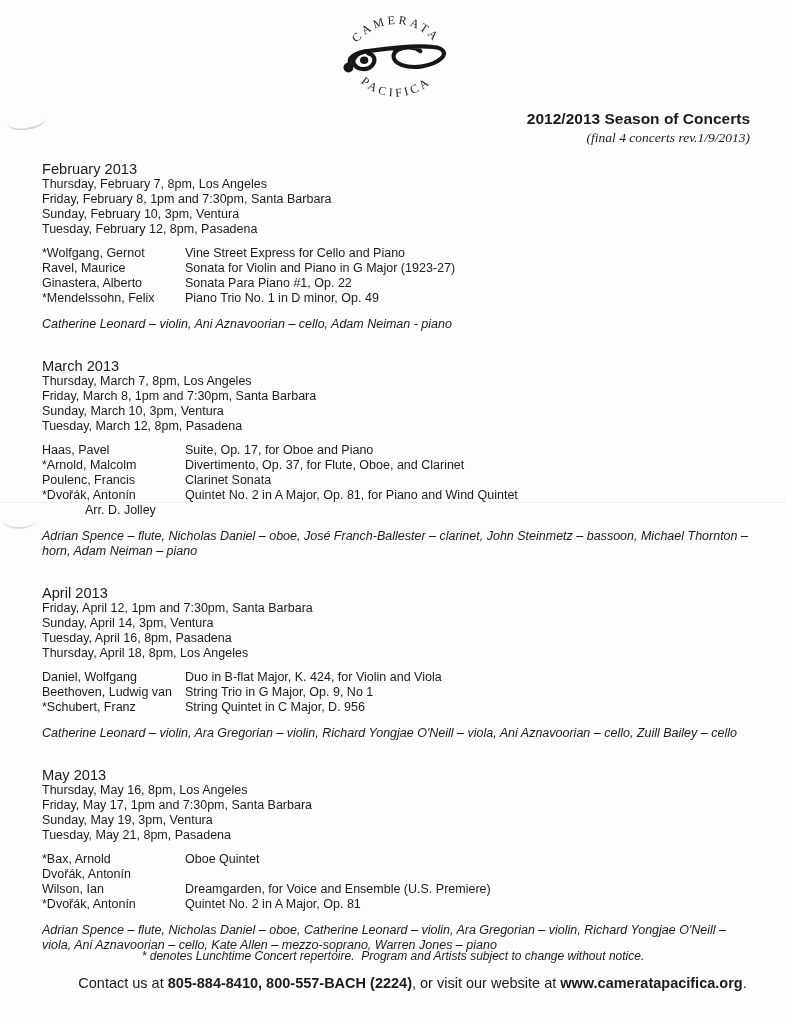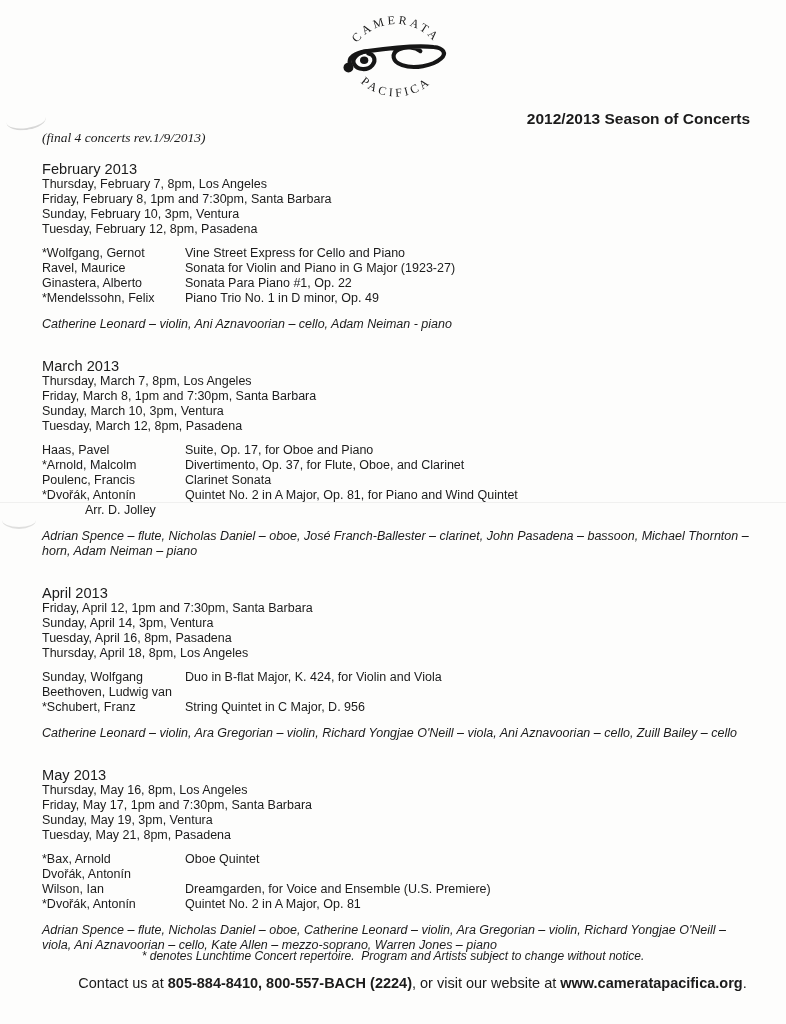--- a/index.html
+++ b/index.html
@@ -26,21 +26,21 @@
   }
 
   
   .title {
     font-size:15.5px; line-height:18px;
     font-weight:bold; text-align:right; margin-top:2px;
   }
   .subtitle {
     font-family:"Liberation Serif", serif;
     font-style:italic; font-size:13.5px; line-height:16px;
-    text-align:left; margin-top:2px; margin-bottom:16px;
+    text-align:right; margin-top:2px; margin-bottom:16px;
   }
 
   
   section.month { margin-bottom:27px; }
   .month-heading { font-weight:normal; }
   .program-list { margin-top:9px; }
   .program-row { display:flex;align-items:flex-end; }
   .program-row .composer { flex:0 0 143px; }
   .program-row .work { flex:1; }
   .program-row.indent .composer { padding-left:43px; }
@@ -154,38 +154,39 @@
           </div>
           <div class="program-row">
             <span class="composer">*Dvořák, Antonín</span>
             <span class="work">Quintet No. 2 in A Major, Op. 81, for Piano and Wind Quintet</span>
           </div>
           <div class="program-row indent">
             <span class="composer">Arr. D. Jolley</span>
             <span class="work"></span>
           </div>
         </div>
-    <p class="performers">Adrian Spence – flute, Nicholas Daniel – oboe, José Franch-Ballester – clarinet, John Pasadena – bassoon, Michael Thornton – horn, Adam Neiman – piano</p>
+    <p class="performers">Adrian Spence – flute, Nicholas Daniel – oboe, José Franch-Ballester – clarinet, John Steinmetz – bassoon, Michael Thornton – horn, Adam Neiman – piano</p>
   </section>
 
   <section class="month">
     <h3 class="month-heading">April 2013</h3>
     <div class="dates">
           <div>Friday, April 12, 1pm and 7:30pm, Santa Barbara</div>
           <div>Sunday, April 14, 3pm, Ventura</div>
           <div>Tuesday, April 16, 8pm, Pasadena</div>
           <div>Thursday, April 18, 8pm, Los Angeles</div>
         </div>
     <div class="program-list">
           <div class="program-row">
-            <span class="composer">Sunday, Wolfgang</span>
+            <span class="composer">Daniel, Wolfgang</span>
             <span class="work">Duo in B-flat Major, K. 424, for Violin and Viola</span>
           </div>
           <div class="program-row">
             <span class="composer">Beethoven, Ludwig van</span>
+            <span class="work">String Trio in G Major, Op. 9, No 1</span>
           </div>
           <div class="program-row">
             <span class="composer">*Schubert, Franz</span>
             <span class="work">String Quintet in C Major, D. 956</span>
           </div>
         </div>
     <p class="performers">Catherine Leonard – violin, Ara Gregorian – violin, Richard Yongjae O'Neill – viola, Ani Aznavoorian – cello, Zuill Bailey – cello</p>
   </section>
 
   <section class="month">

